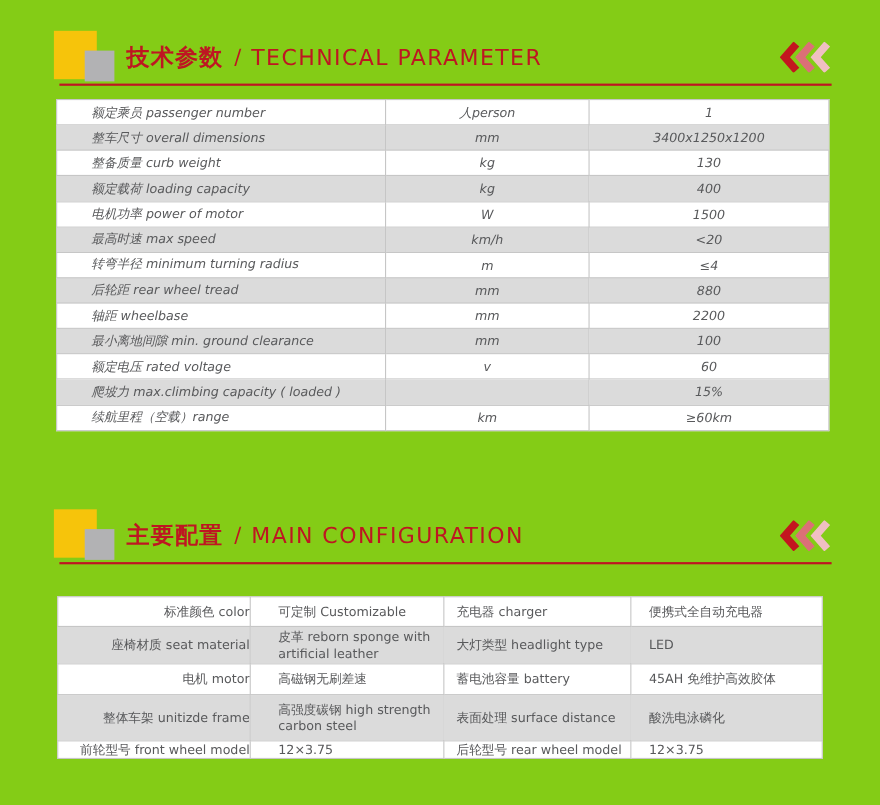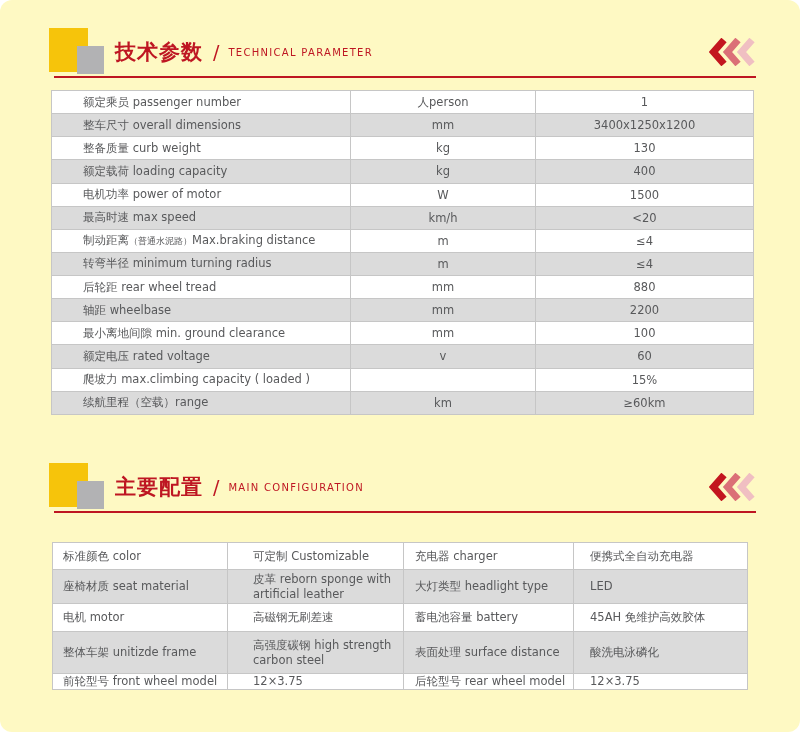--- a/index.html
+++ b/index.html
@@ -1,51 +1,51 @@
 <!DOCTYPE html>
 <html><head>
 <meta charset="utf-8">
 <style>
   html,body { margin:0; padding:0; background:#ffffff; }
   .page {
-    position:relative; width:800px; height:732px; background:#fef9c3; overflow:hidden;
-    font-family:"DejaVu Sans","Liberation Sans",sans-serif; color:#58595b;border-radius:12px;
+    position:relative; width:800px; height:732px; background:#84cc16; overflow:hidden;
+    font-family:"DejaVu Sans","Liberation Sans",sans-serif; color:#58595b;
   }
 
   
   .sec-header { position:absolute; left:49px; width:707px; height:52px; }
   .sq-yellow { position:absolute; left:0; top:0; width:39px; height:44px; background:#F6C40B; }
   .sq-gray   { position:absolute; left:28px; top:18px; width:27px; height:28px; background:#B2B2B4; }
   .sec-title { position:absolute; left:66px; top:0; height:48px; display:flex; align-items:center; white-space:nowrap; color:#BE1622; }
   .title-zh  { font-size:21px; font-weight:bold; letter-spacing:1px; }
   .title-slash { font-size:19px; margin:0 9px 0 10px; font-weight:normal; }
-  .title-en  { font-size:10px; letter-spacing:1.3px; }
+  .title-en  { font-size:20px; letter-spacing:1.3px; }
   .chevrons  { position:absolute; right:1px; top:10px; width:46px; height:28px; }
   .underline { position:absolute; left:5px; top:48px; width:702px; height:1.6px; background:#BE1622; }
 
   
   table.spec { position:absolute; border-collapse:collapse; table-layout:fixed; font-size:11.5px; color:#58595b; background:#ffffff; }
   table.spec td { border:1px solid #c6c6c6; padding:0; vertical-align:middle; overflow:hidden; }
   table.spec tr:nth-child(even) td { background:#DBDBDB; }
 
   #technical-table { left:51px; top:90px; width:702px; }
-  #technical-table tr { height:23.13px; }
+  #technical-table tr { height:23.13px;font-style:italic; }
   #technical-table td.c-label { padding-left:31px; text-align:left; }
   #technical-table td.c-unit  { text-align:center; }
   #technical-table td.c-value { text-align:center; }
   .note-small { font-size:9px; }
 
   #config-table { left:52px; top:542px; width:695px; }
   #config-table tr:nth-child(1) { height:27px; }
   #config-table tr:nth-child(2) { height:34px; }
   #config-table tr:nth-child(3) { height:28px; }
   #config-table tr:nth-child(4) { height:42px; }
   #config-table tr:nth-child(5) { height:15px; }
   #config-table td { line-height:15px; }
-  #config-table td.g1 { padding-left:10px; }
+  #config-table td.g1 { padding-left:10px;text-align:right; }
   #config-table td.g2 { padding-left:25px; padding-right:2px; }
   #config-table td.g3 { padding-left:11px; }
   #config-table td.g4 { padding-left:16px; padding-right:6px; }
 </style>
 </head>
 <body>
 
 <div class="page">
 
   <div class="sec-header" style="top:28px;">
@@ -95,25 +95,20 @@
           <td class="c-label">电机功率 power of motor</td>
           <td class="c-unit">W</td>
           <td class="c-value">1500</td>
         </tr>
         <tr>
           <td class="c-label">最高时速 max speed</td>
           <td class="c-unit">km/h</td>
           <td class="c-value">&lt;20</td>
         </tr>
         <tr>
-          <td class="c-label"><span>制动距离</span><span class="note-small">（普通水泥路）</span><span>Max.braking distance</span></td>
-          <td class="c-unit">m</td>
-          <td class="c-value">≤4</td>
-        </tr>
-        <tr>
           <td class="c-label">转弯半径 minimum turning radius</td>
           <td class="c-unit">m</td>
           <td class="c-value">≤4</td>
         </tr>
         <tr>
           <td class="c-label">后轮距 rear wheel tread</td>
           <td class="c-unit">mm</td>
           <td class="c-value">880</td>
         </tr>
         <tr>

